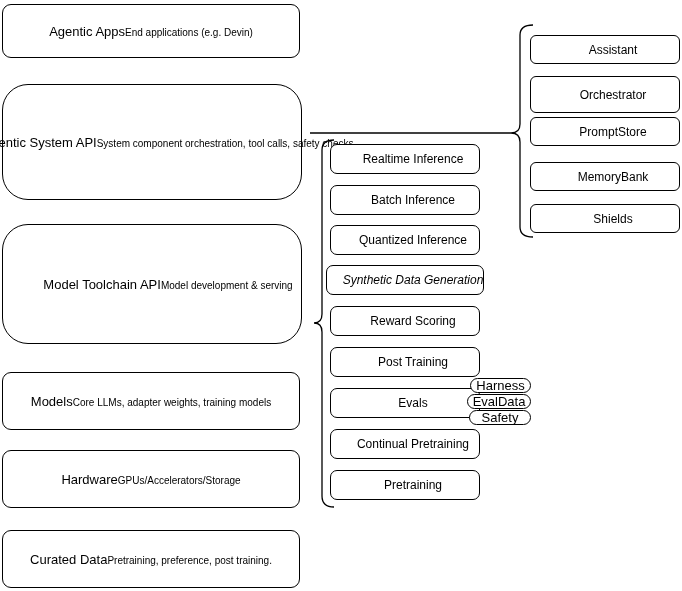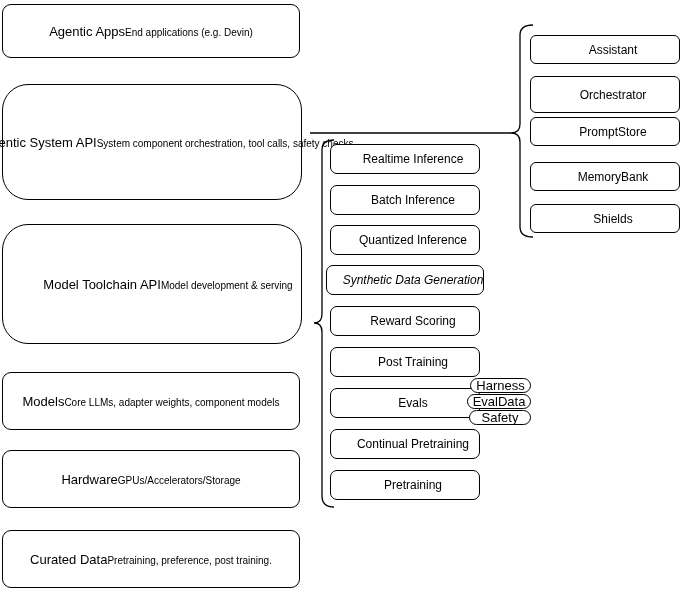--- a/index.html
+++ b/index.html
@@ -82,21 +82,21 @@
     <div class="stack-subtitle">System component orchestration, tool calls, safety checks</div>
   </div>
 
   <div class="box stack-box big" style="left:2px; top:224px; width:300px; height:120px;">
     <div class="stack-title">Model Toolchain API</div>
     <div class="stack-subtitle">Model development &amp; serving</div>
   </div>
 
   <div class="box stack-box" style="left:2px; top:372px; width:298px; height:58px;">
     <div class="stack-title">Models</div>
-    <div class="stack-subtitle">Core LLMs, adapter weights, component models</div>
+    <div class="stack-subtitle">Core LLMs, adapter weights, training models</div>
   </div>
 
   <div class="box stack-box" style="left:2px; top:450px; width:298px; height:58px;">
     <div class="stack-title">Hardware</div>
     <div class="stack-subtitle">GPUs/Accelerators/Storage</div>
   </div>
 
   <div class="box stack-box" style="left:2px; top:530px; width:298px; height:58px;">
     <div class="stack-title">Curated Data</div>
     <div class="stack-subtitle">Pretraining, preference, post training.</div>

